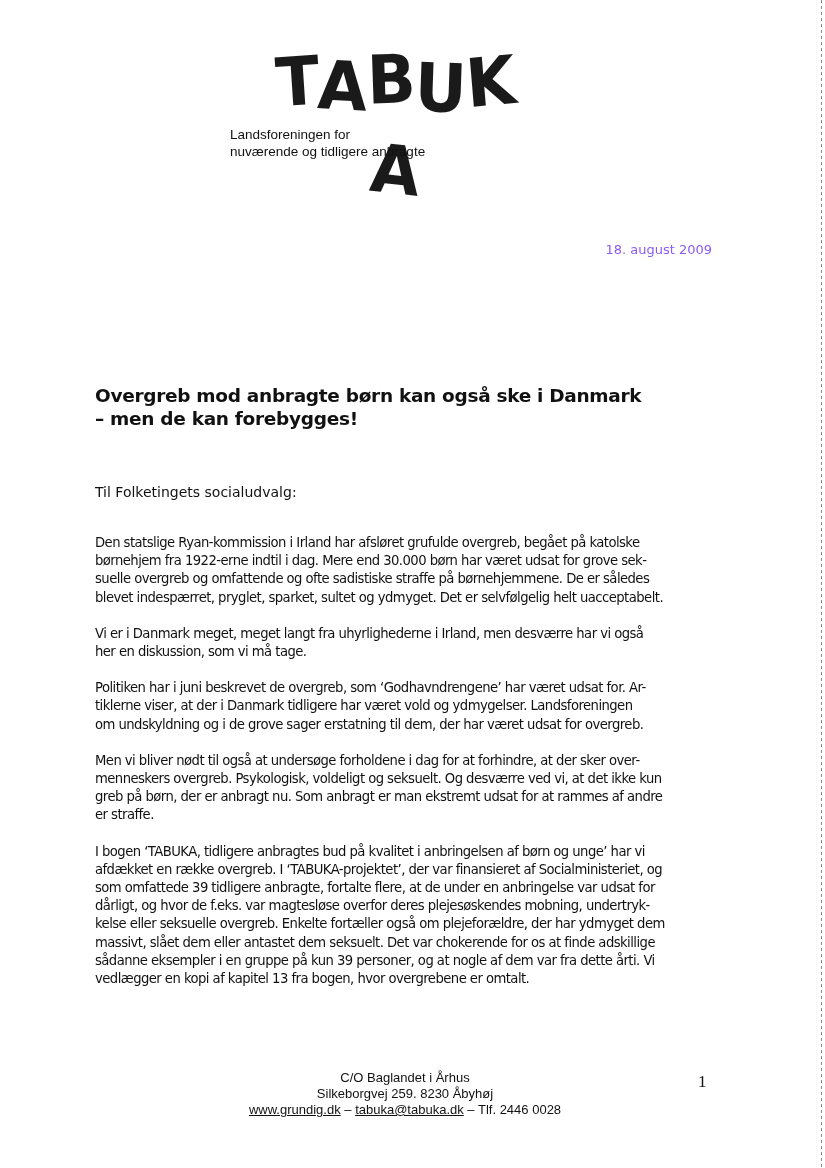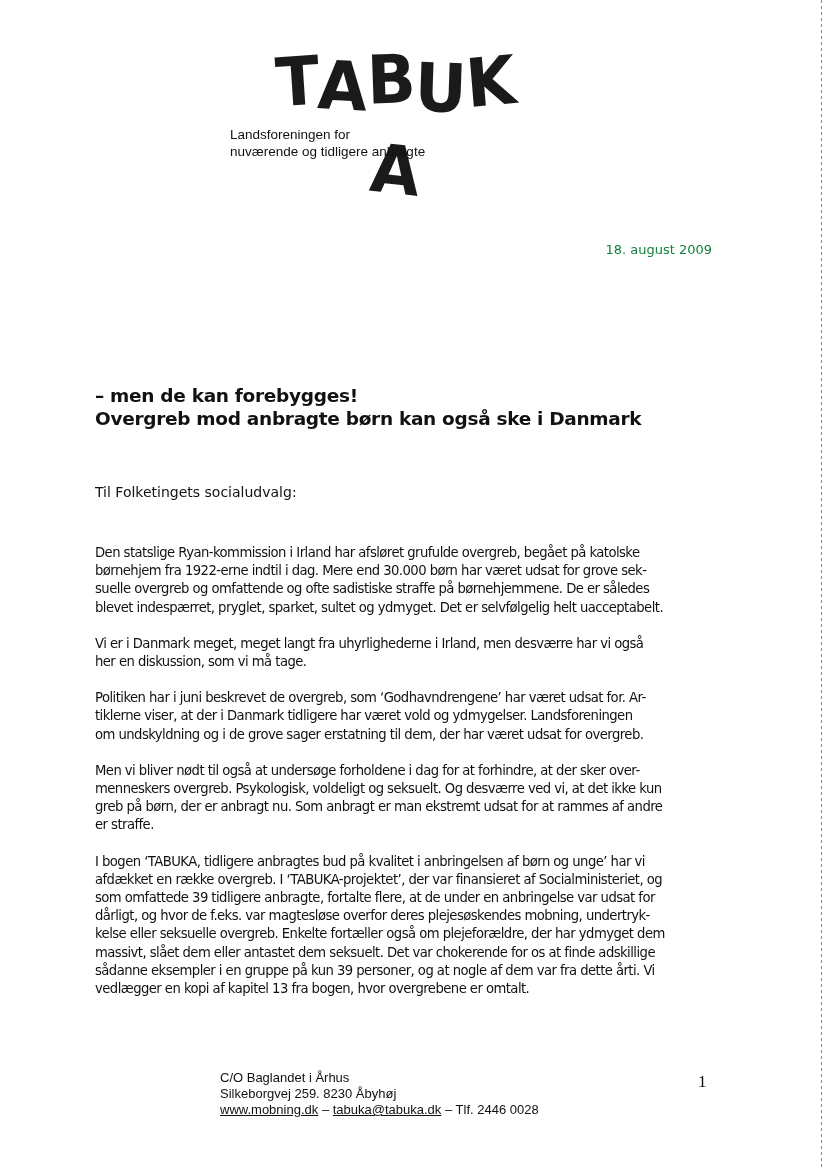--- a/index.html
+++ b/index.html
@@ -27,40 +27,40 @@
   .logo-word span:nth-child(4) { transform: rotate(2deg) translateY(6px); }
   .logo-word span:nth-child(5) { transform: rotate(-5deg); }
   .logo-word span:nth-child(6) { transform: rotate(6deg) translateY(4px); }
   .tagline {
     position: absolute; left: 230px; top: 126px; width: 350px;
     font-family: "Liberation Sans", sans-serif;
     font-size: 13.5px; line-height: 17px; color: #111;
   }
   .date {
     position: absolute; left: 560px; top: 242px; width: 152px; text-align: right;
-    font-family: "DejaVu Sans", sans-serif; font-size: 13px; color: #15803d;
+    font-family: "DejaVu Sans", sans-serif; font-size: 13px; color: #8b5cf6;
   }
   .headline {
     position: absolute; left: 95px; top: 384px; width: 620px;
     font-family: "DejaVu Sans", sans-serif; font-size: 18.5px; line-height: 23px;
     font-weight: 600; color: #111; letter-spacing: -0.3px;
   }
   .salutation {
     position: absolute; left: 95px; top: 484px;
     font-family: "DejaVu Sans", sans-serif; font-size: 14px; color: #111;
   }
   .body-text {
     position: absolute; left: 95px; top: 532px; width: 630px;
     font-family: "DejaVu Sans", sans-serif; font-size: 13.2px; line-height: 18.2px;
     color: #111; letter-spacing: -0.55px;
   }
-  .para { margin: 12px 0 18px 0; }
+  .para { margin: 2px 0 18px 0; }
   .para .line { display: block; white-space: nowrap; }
   .footer {
-    position: absolute; left: 220px; top: 1070px; width: 370px; 
+    position: absolute; left: 220px; top: 1070px; width: 370px; text-align: center;
     font-family: "Liberation Sans", sans-serif; font-size: 13px; line-height: 16px; color: #111;
   }
   .footer a { color: #111; text-decoration: underline; }
   .page-number {
     position: absolute; left: 698px; top: 1072px;
     font-family: "Liberation Serif", serif; font-size: 17px; color: #111;
   }
 </style>
 </head>
 <body>
@@ -72,22 +72,22 @@
 </div>
 
 <div class="tagline">
   <div>Landsforeningen for</div>
   <div>nuværende og tidligere anbragte</div>
 </div>
 
 <div class="date">18. august 2009</div>
 
 <div class="headline">
+  <div>Overgreb mod anbragte børn kan også ske i Danmark</div>
   <div>– men de kan forebygges!</div>
-  <div>Overgreb mod anbragte børn kan også ske i Danmark</div>
 </div>
 
 <div class="salutation">Til Folketingets socialudvalg:</div>
 
 <div class="body-text" id="letter-body">
     <div class="para">
       <span class="line">Den statslige Ryan-kommission i Irland har afsløret grufulde overgreb, begået på katolske</span>
       <span class="line">børnehjem fra 1922-erne indtil i dag. Mere end 30.000 børn har været udsat for grove sek-</span>
       <span class="line">suelle overgreb og omfattende og ofte sadistiske straffe på børnehjemmene. De er således</span>
       <span class="line">blevet indespærret, pryglet, sparket, sultet og ydmyget. Det er selvfølgelig helt uacceptabelt.</span>
@@ -116,17 +116,17 @@
       <span class="line">massivt, slået dem eller antastet dem seksuelt. Det var chokerende for os at finde adskillige</span>
       <span class="line">sådanne eksempler i en gruppe på kun 39 personer, og at nogle af dem var fra dette årti. Vi</span>
       <span class="line">vedlægger en kopi af kapitel 13 fra bogen, hvor overgrebene er omtalt.</span>
     </div>
   </div>
 
 <div class="footer">
   <div>C/O Baglandet i Århus</div>
   <div>Silkeborgvej 259. 8230 Åbyhøj</div>
   <div>
-    <a>www.mobning.dk</a><span> – </span><a>tabuka@tabuka.dk</a><span> – Tlf. 2446 0028</span>
+    <a>www.grundig.dk</a><span> – </span><a>tabuka@tabuka.dk</a><span> – Tlf. 2446 0028</span>
   </div>
 </div>
 
 <div class="page-number">1</div>
 
 </body></html>

